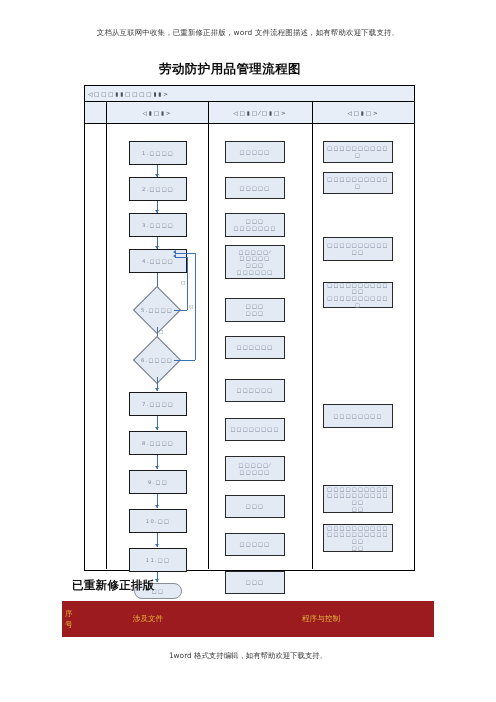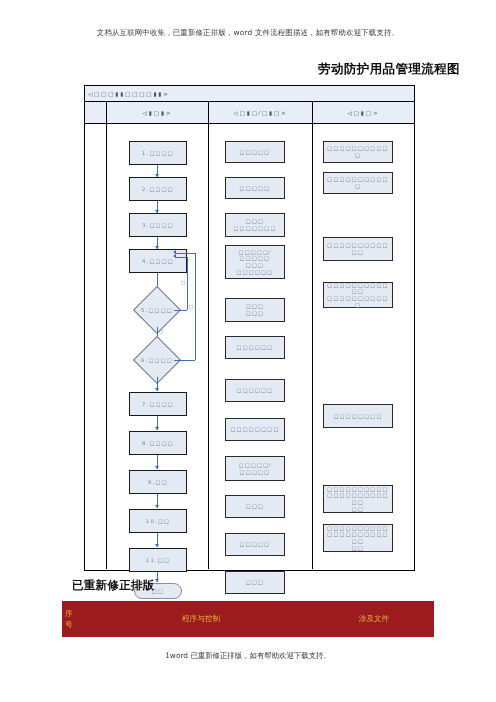--- a/index.html
+++ b/index.html
@@ -17,21 +17,21 @@
     position:absolute;top:28px;left:0;width:496px;
     text-align:center;
     font-family:"DejaVu Sans", sans-serif;
     font-size:7.4px;color:#3a3a3a;letter-spacing:.2px;
     white-space:nowrap;
   }
 
   
   .doc-title{
     position:absolute;top:61px;left:0;width:460px;
-    text-align:right;
+    text-align:center;
     font-family:Liberation Mono, monospace;
     font-weight:bold;font-size:12.5px;color:#0d0d0d;
     letter-spacing:.4px;
   }
 
   
   .fc-table{
     position:absolute;left:84px;top:85px;
     width:331px;height:486px;
     border:1px solid #000;
@@ -412,21 +412,21 @@
   </div>
 
   <div class="sec-title">已重新修正排版</div>
 
   <div class="desc-table">
     <div class="desc-head">
       <div class="dh dh-seq">
         <span>序</span>
         <span>号</span>
       </div>
+      <div class="dh dh-file">涉及文件</div>
       <div class="dh dh-proc">程序与控制</div>
-      <div class="dh dh-file">涉及文件</div>
     </div>
     <div class="desc-body"></div>
   </div>
 
-  <div class="footer">1word 已重新修正排版，如有帮助欢迎下载支持。</div>
+  <div class="footer">1word 格式支持编辑，如有帮助欢迎下载支持。</div>
 
 </div>
 
 </body></html>

